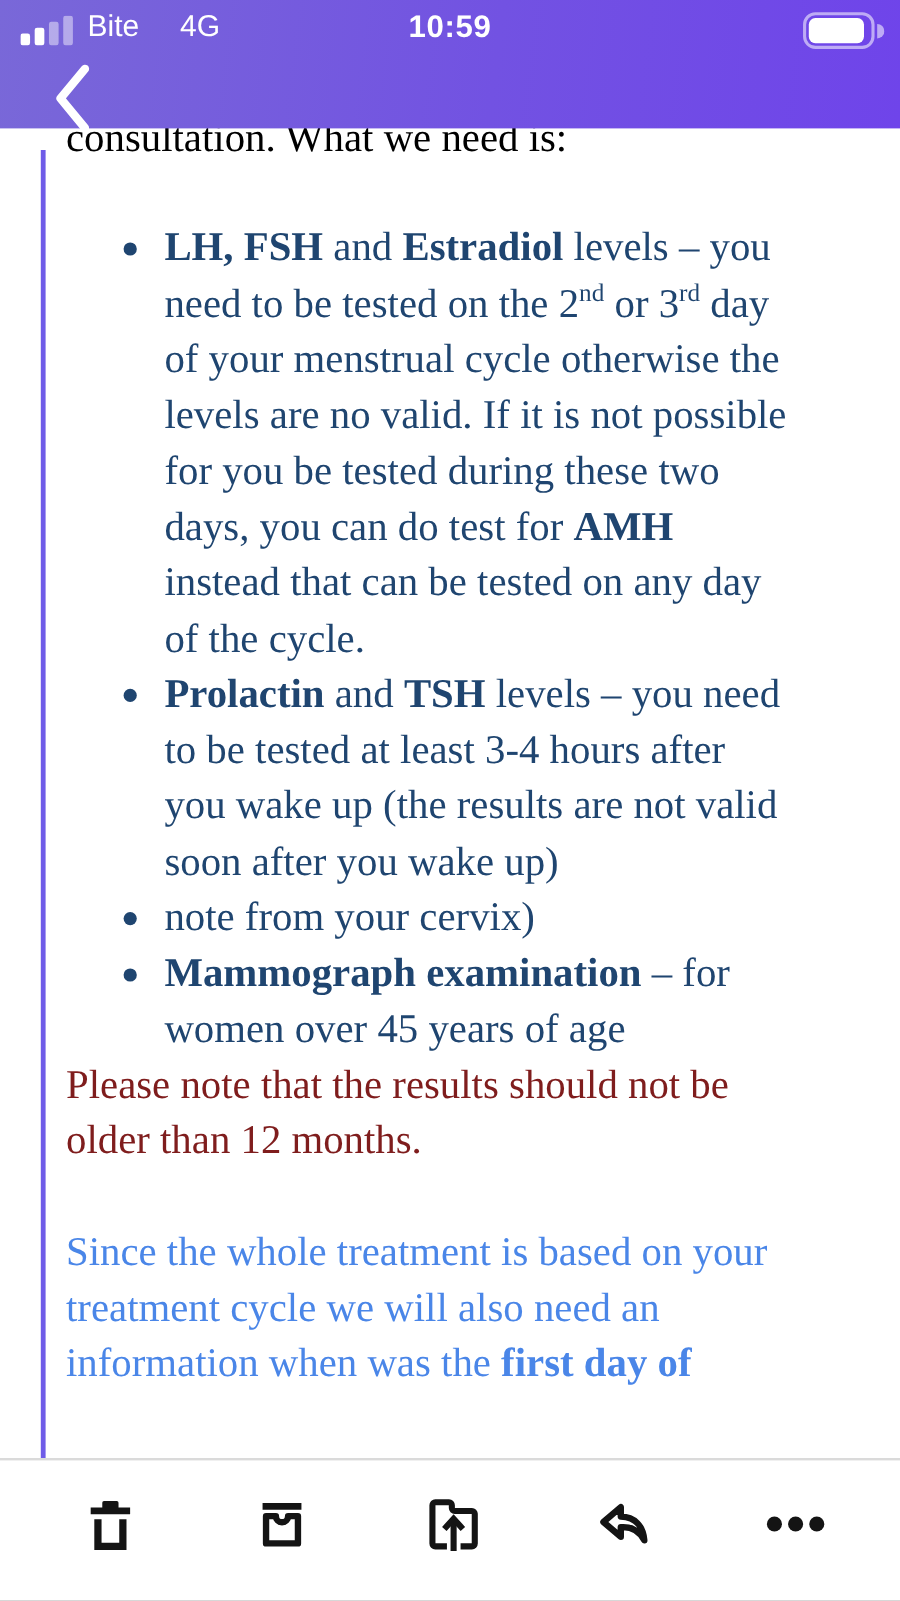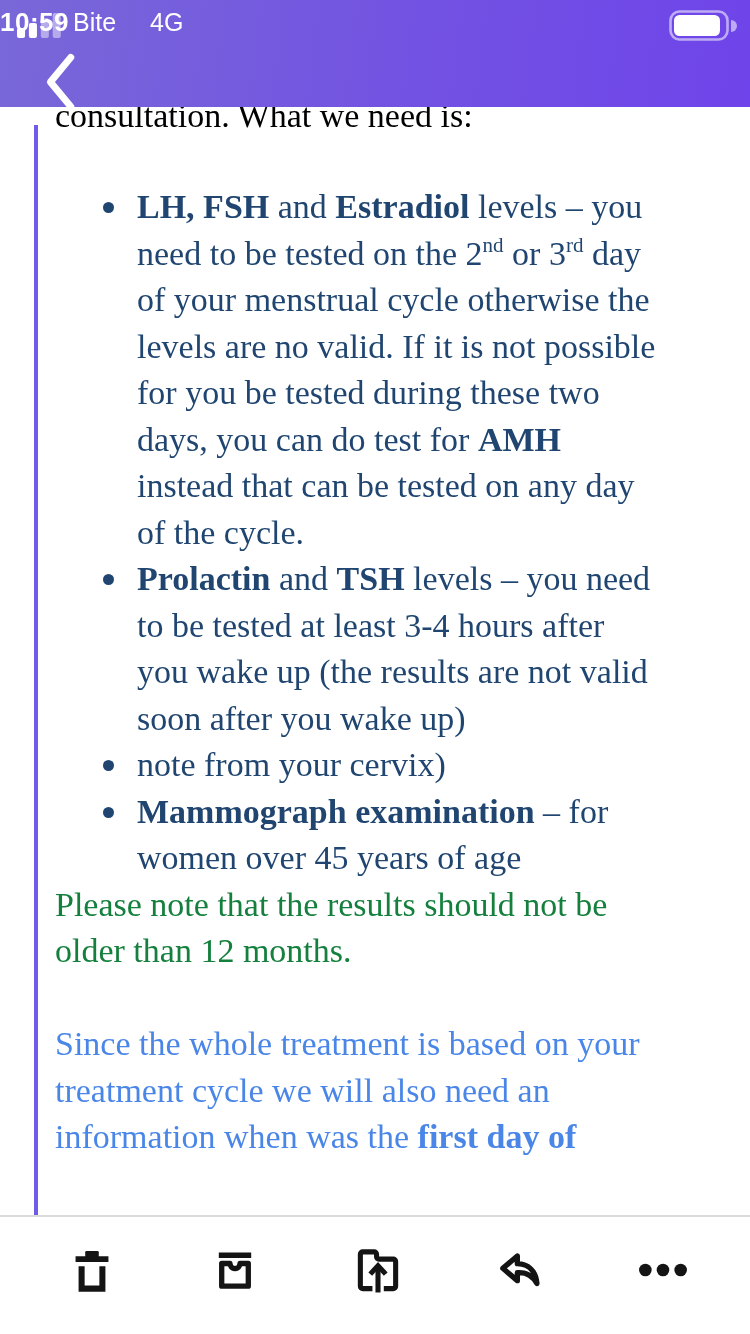--- a/index.html
+++ b/index.html
@@ -6,33 +6,33 @@
   .phone{position:relative;width:750px;height:1334px;background:#ffffff;overflow:hidden;
          font-family:"Liberation Serif",serif;margin:0 auto;}
 
   
   .header{position:absolute;top:0;left:0;right:0;height:107px;z-index:10;
           background:linear-gradient(97deg,#7968d8 0%,#7252e2 55%,#6f44ea 100%);}
   .status{position:relative;height:44px;color:#fff;font-family:"Liberation Sans",sans-serif;}
   .signal{position:absolute;left:17px;top:13px;}
   .carrier{position:absolute;left:73px;top:8px;font-size:25px;}
   .network{position:absolute;left:150px;top:8px;font-size:25px;}
-  .clock{position:absolute;left:0;right:0;top:7px;text-align:left;font-size:26px;font-weight:600;letter-spacing:.5px;}
+  .clock{position:absolute;left:0;right:0;top:7px;text-align:center;font-size:26px;font-weight:600;letter-spacing:.5px;}
   .battery{position:absolute;right:13px;top:10px;}
   .back-btn{position:absolute;left:36px;top:52px;width:46px;height:62px;background:none;border:none;padding:0;cursor:pointer;}
 
   
   .content{position:absolute;top:0;bottom:119px;left:0;right:0;background:#fff;z-index:1;}
   .quote-bar{position:absolute;left:34px;top:125px;width:4px;height:1090px;background:#6f5ce8;}
   .clipped-line{position:absolute;left:55px;top:93px;font-size:34px;line-height:46px;color:#000;white-space:nowrap;}
   .doc-text{position:absolute;left:55px;right:30px;top:184px;font-size:34px;line-height:46.5px;color:#1f4570;}
   .para{margin:0;}
   .para .line{display:block;white-space:nowrap;}
   .c-navy{color:#1f4570;}
-  .c-black{color:#15803d;}
+  .c-black{color:#7f1d1d;}
   .c-blue{color:#4a86e8;}
   .b{font-weight:bold;}
   sup{font-size:21px;line-height:0;vertical-align:13px;}
   .bullet{position:relative;padding-left:82px;}
   .dot{position:absolute;left:48px;top:18px;width:11px;height:11px;border-radius:50%;background:#1f4570;}
   .spacer{height:46.5px;}
 
   
   .toolbar{position:absolute;left:0;right:0;bottom:0;height:119px;background:#fff;z-index:20;
            border-top:2px solid #dadada;box-sizing:border-box;

